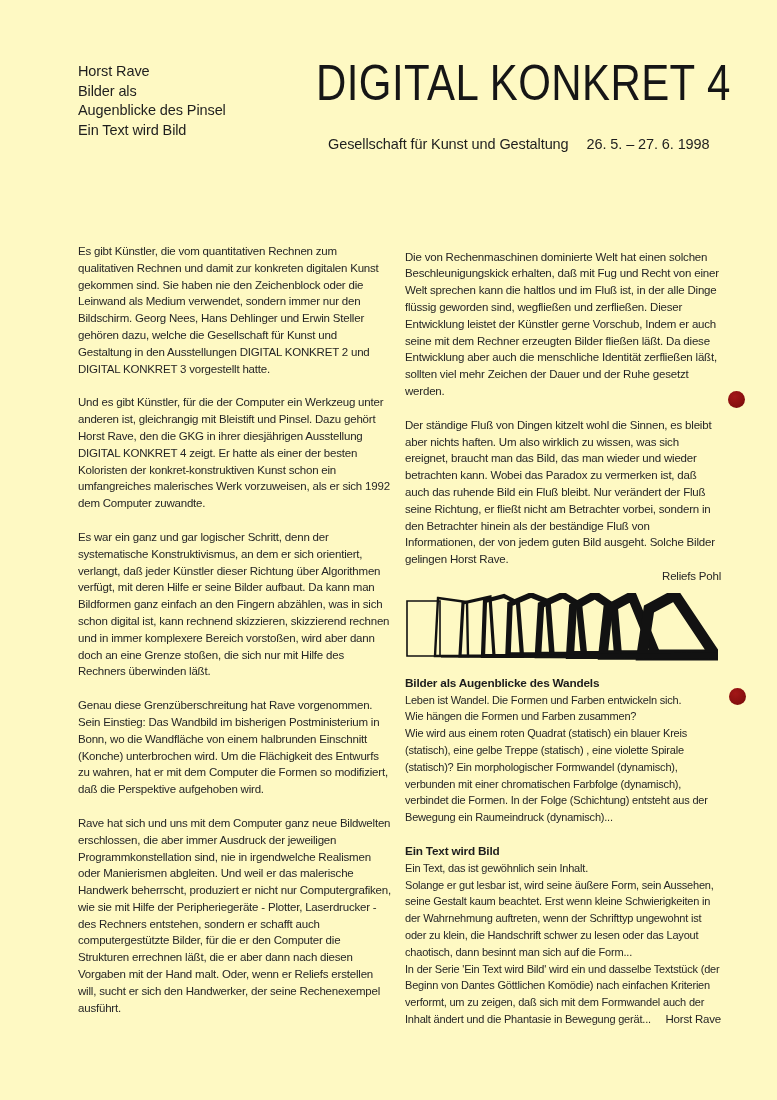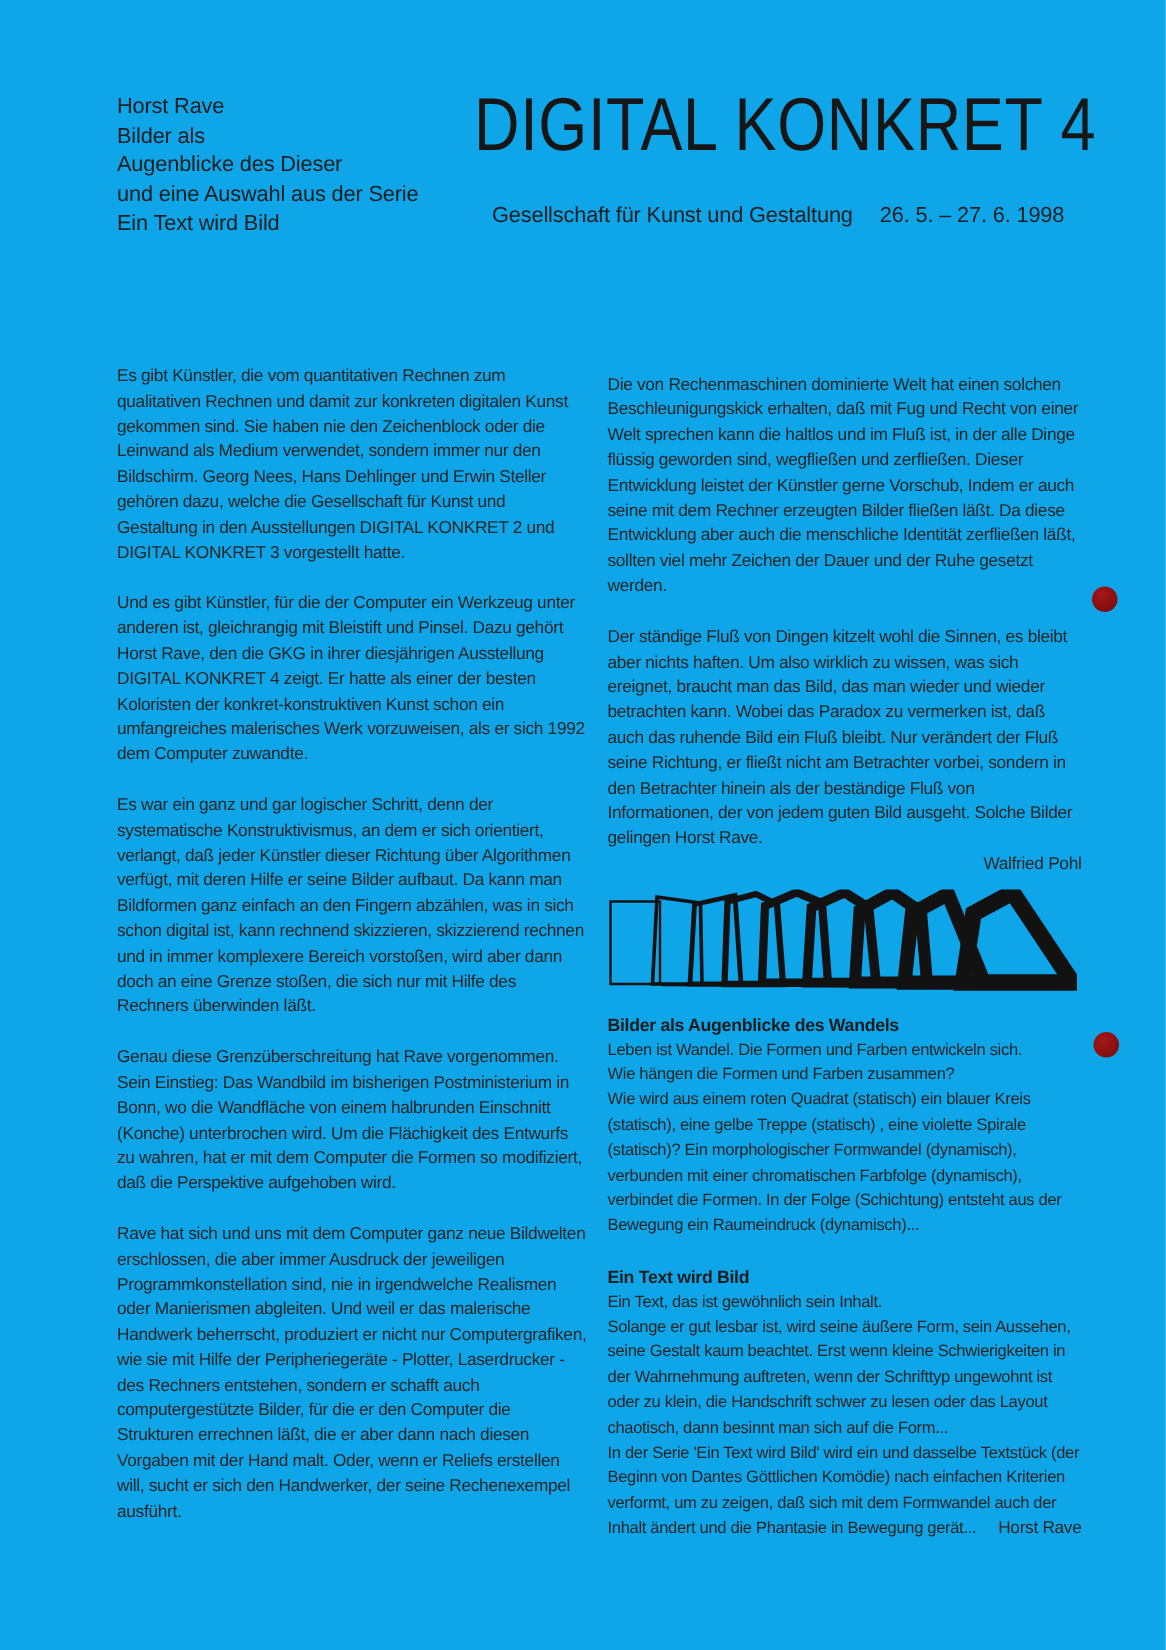--- a/index.html
+++ b/index.html
@@ -2,21 +2,21 @@
 <html lang="de"><head>
 <meta charset="utf-8">
 <style>
   html, body { margin: 0; padding: 0; }
   body { background: #ffffff; font-family: "Liberation Sans", sans-serif; }
 
   .page {
     position: relative;
     width: 777px;
     height: 1100px;
-    background: #0ea5e9;
+    background: #fef9c3;
     overflow: hidden;
     color: #232323;
   }
 
   
   .author-block {
     position: absolute;
     left: 78px;
     top: 62px;
     font-size: 14.5px;
@@ -121,22 +121,21 @@
   .red-dot.dot-2 { left: 729px; top: 688px; }
 </style>
 </head>
 <body>
 
 <div class="page">
 
   <div class="author-block">
     <div>Horst Rave</div>
     <div>Bilder als</div>
-    <div>Augenblicke des Dieser</div>
-    <div>und eine Auswahl aus der Serie</div>
+    <div>Augenblicke des Pinsel</div>
     <div>Ein Text wird Bild</div>
   </div>
 
   <div class="page-title">DIGITAL KONKRET 4</div>
 
   <div class="subtitle-row">
     <span>Gesellschaft für Kunst und Gestaltung</span>
     <span>26. 5. – 27. 6. 1998</span>
   </div>
 
@@ -146,21 +145,21 @@
       <p>Es gibt Künstler, die vom quantitativen Rechnen zum qualitativen Rechnen und damit zur konkreten digitalen Kunst gekommen sind. Sie haben nie den Zeichenblock oder die Leinwand als Medium verwendet, sondern immer nur den Bildschirm. Georg Nees, Hans Dehlinger und Erwin Steller gehören dazu, welche die Gesellschaft für Kunst und Gestaltung in den Ausstellungen DIGITAL KONKRET 2 und DIGITAL KONKRET 3 vorgestellt hatte.</p>
       <p>Und es gibt Künstler, für die der Computer ein Werkzeug unter anderen ist, gleichrangig mit Bleistift und Pinsel. Dazu gehört Horst Rave, den die GKG in ihrer diesjährigen Ausstellung DIGITAL KONKRET 4 zeigt. Er hatte als einer der besten Koloristen der konkret-konstruktiven Kunst schon ein umfangreiches malerisches Werk vorzuweisen, als er sich 1992 dem Computer zuwandte.</p>
       <p>Es war ein ganz und gar logischer Schritt, denn der systematische Konstruktivismus, an dem er sich orientiert, verlangt, daß jeder Künstler dieser Richtung über Algorithmen verfügt, mit deren Hilfe er seine Bilder aufbaut. Da kann man Bildformen ganz einfach an den Fingern abzählen, was in sich schon digital ist, kann rechnend skizzieren, skizzierend rechnen und in immer komplexere Bereich vorstoßen, wird aber dann doch an eine Grenze stoßen, die sich nur mit Hilfe des Rechners überwinden läßt.</p>
       <p>Genau diese Grenzüberschreitung hat Rave vorgenommen. Sein Einstieg: Das Wandbild im bisherigen Postministerium in Bonn, wo die Wandfläche von einem halbrunden Einschnitt (Konche) unterbrochen wird. Um die Flächigkeit des Entwurfs zu wahren, hat er mit dem Computer die Formen so modifiziert, daß die Perspektive aufgehoben wird.</p>
       <p>Rave hat sich und uns mit dem Computer ganz neue Bildwelten erschlossen, die aber immer Ausdruck der jeweiligen Programmkonstellation sind, nie in irgendwelche Realismen oder Manierismen abgleiten. Und weil er das malerische Handwerk beherrscht, produziert er nicht nur Computergrafiken, wie sie mit Hilfe der Peripheriegeräte - Plotter, Laserdrucker - des Rechners entstehen, sondern er schafft auch computergestützte Bilder, für die er den Computer die Strukturen errechnen läßt, die er aber dann nach diesen Vorgaben mit der Hand malt. Oder, wenn er Reliefs erstellen will, sucht er sich den Handwerker, der seine Rechenexempel ausführt.</p>
     </div>
 
     <div class="col right">
       <p>Die von Rechenmaschinen dominierte Welt hat einen solchen Beschleunigungskick erhalten, daß mit Fug und Recht von einer Welt sprechen kann die haltlos und im Fluß ist, in der alle Dinge flüssig geworden sind, wegfließen und zerfließen. Dieser Entwicklung leistet der Künstler gerne Vorschub, Indem er auch seine mit dem Rechner erzeugten Bilder fließen läßt. Da diese Entwicklung aber auch die menschliche Identität zerfließen läßt, sollten viel mehr Zeichen der Dauer und der Ruhe gesetzt werden.</p>
       <p style="margin-bottom:0">Der ständige Fluß von Dingen kitzelt wohl die Sinnen, es bleibt aber nichts haften. Um also wirklich zu wissen, was sich ereignet, braucht man das Bild, das man wieder und wieder betrachten kann. Wobei das Paradox zu vermerken ist, daß auch das ruhende Bild ein Fluß bleibt. Nur verändert der Fluß seine Richtung, er fließt nicht am Betrachter vorbei, sondern in den Betrachter hinein als der beständige Fluß von Informationen, der von jedem guten Bild ausgeht. Solche Bilder gelingen Horst Rave.</p>
-      <div class="attribution">Walfried Pohl</div>
+      <div class="attribution">Reliefs Pohl</div>
 
       <svg class="morph-graphic" width="313" height="68" viewBox="0 0 313 68" xmlns="http://www.w3.org/2000/svg">
         <g fill="none" stroke="#121212" stroke-linejoin="miter">
           <polygon points="2,8 35,8 35,63 2,63" stroke-width="1.6"></polygon>
           <polygon points="33,5 62,9 63,63 30,63" stroke-width="2.4"></polygon>
           <polygon points="58,10 85,4 89,63 55,63" stroke-width="3.2"></polygon>
           <polygon points="80,8 99,3 113,10 117,63 78,63" stroke-width="4.2"></polygon>
           <polygon points="105,11 126,2 143,9 147,62 103,62" stroke-width="5.5"></polygon>
           <polygon points="136,12 158,2 174,12 179,62 133,62" stroke-width="6.5"></polygon>
           <polygon points="168,14 190,2 209,15 213,62 165,62" stroke-width="8"></polygon>

